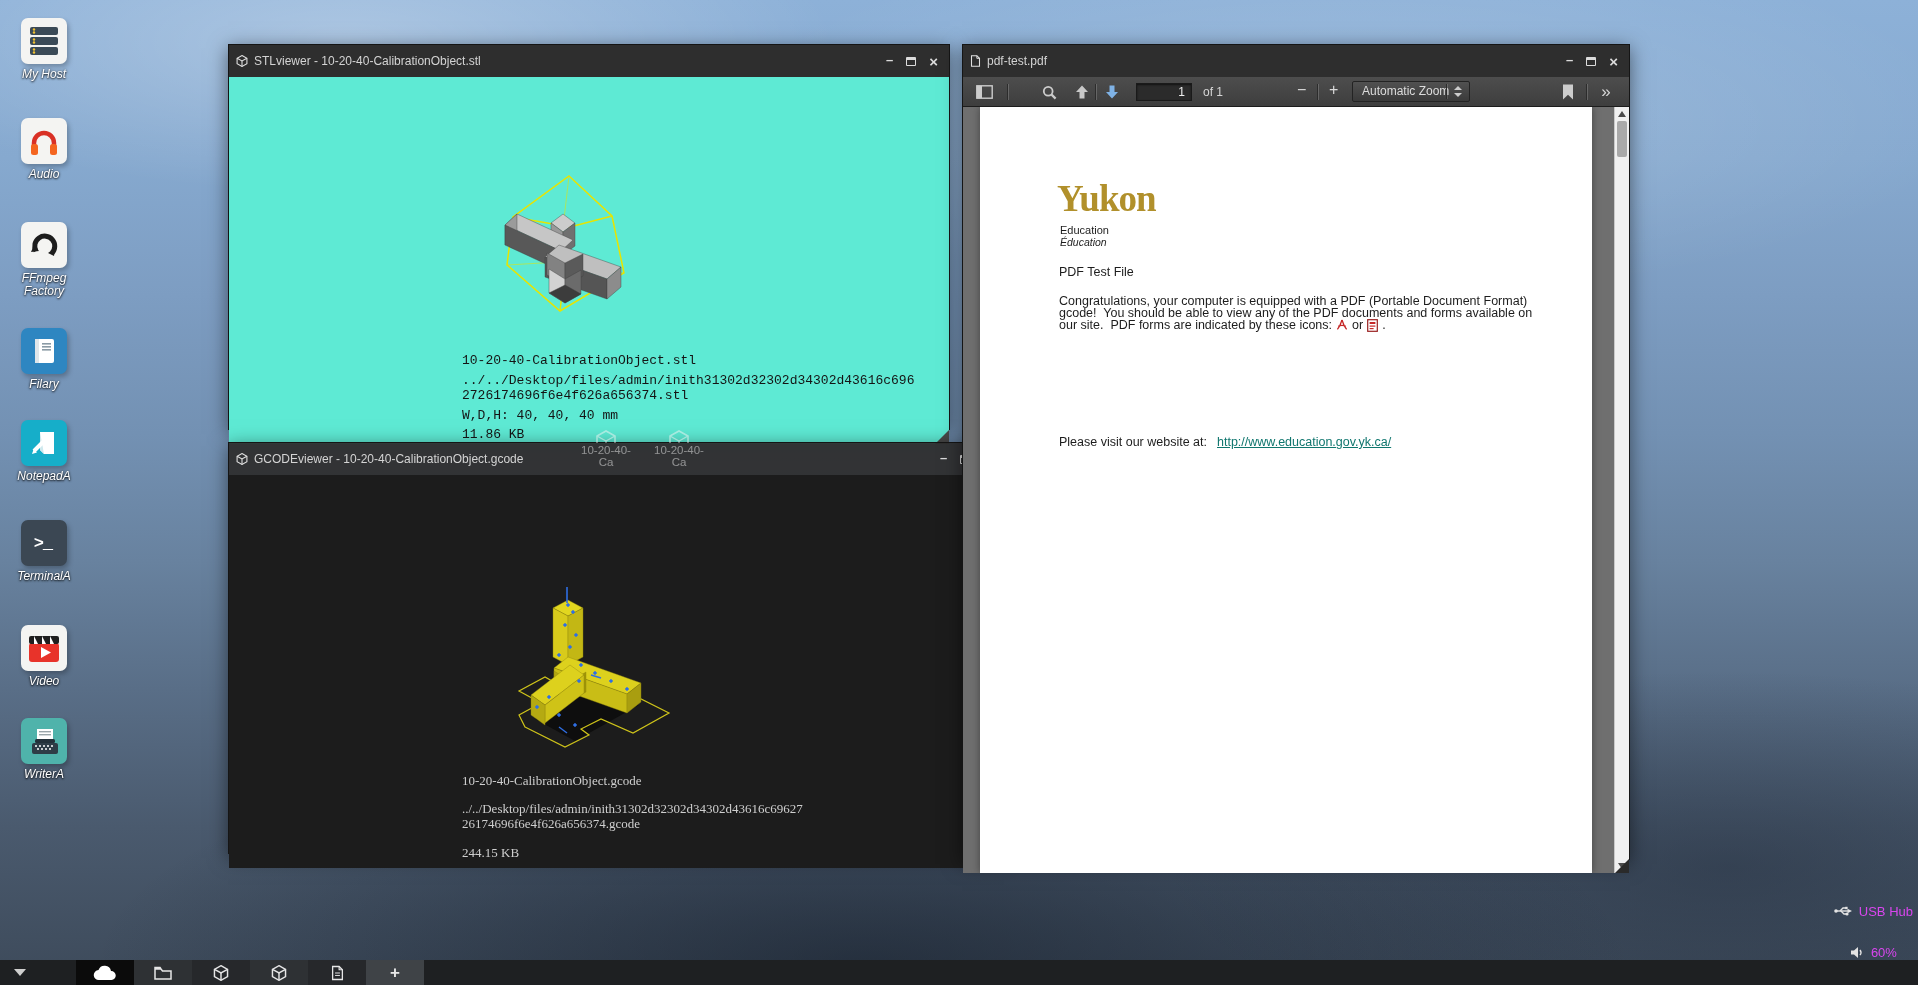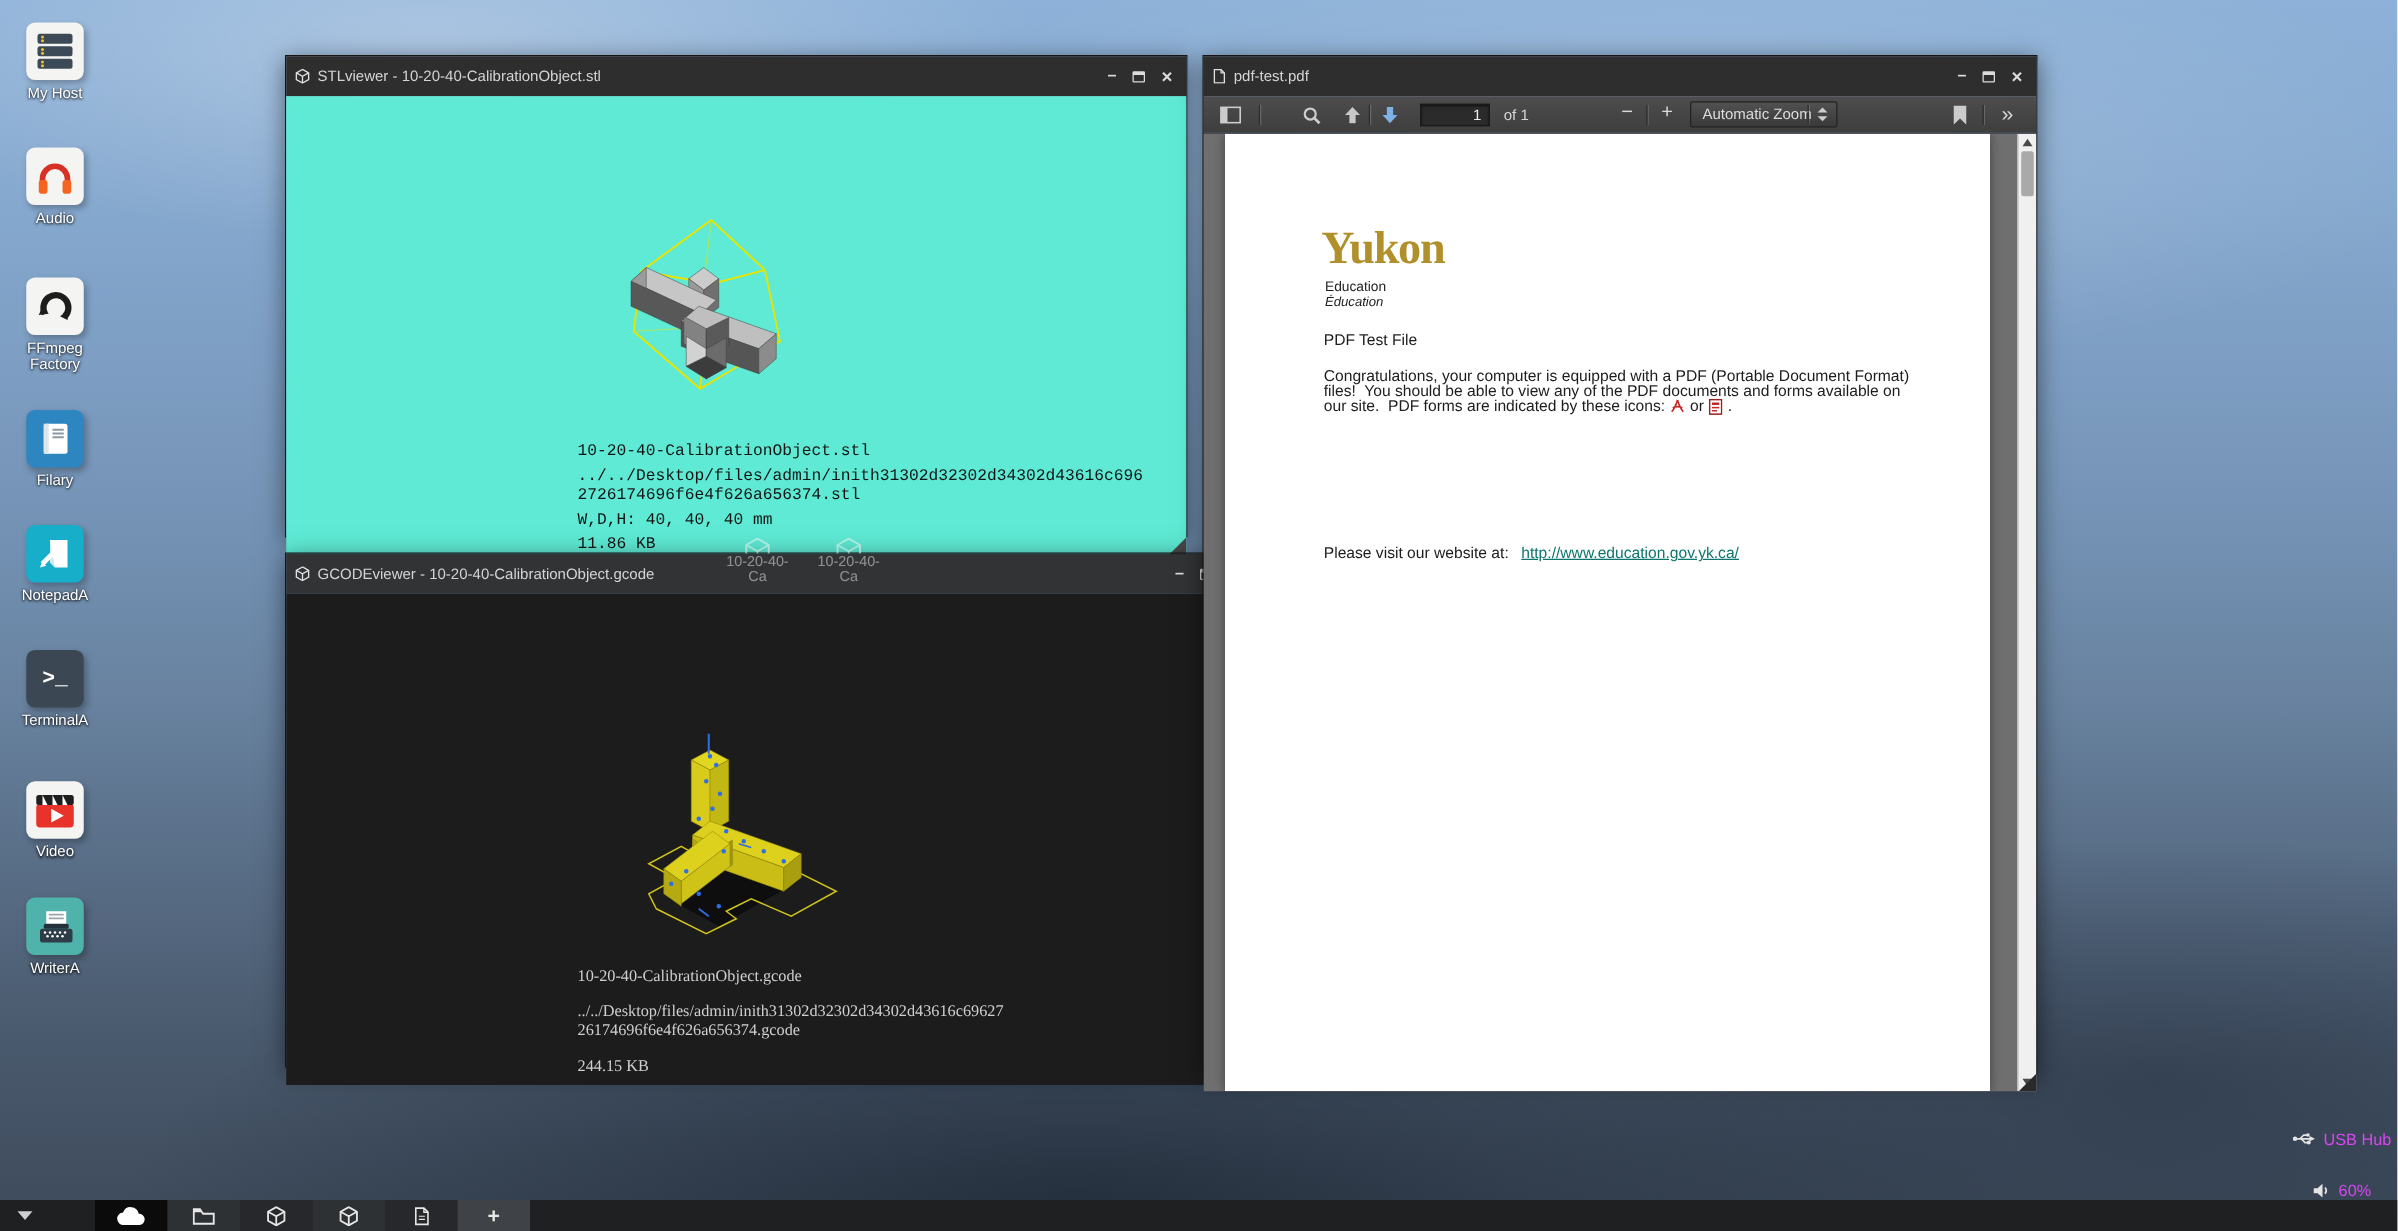--- a/index.html
+++ b/index.html
@@ -10,21 +10,21 @@
   .desktop { position:absolute; inset:0;
     background:
       radial-gradient(ellipse 700px 220px at 18% 4%, rgba(255,255,255,.28), rgba(255,255,255,0) 70%),
       radial-gradient(ellipse 900px 260px at 70% 12%, rgba(255,255,255,.16), rgba(255,255,255,0) 70%),
       radial-gradient(ellipse 1100px 340px at 45% 98%, rgba(16,24,36,.55), rgba(16,24,36,0) 70%),
       radial-gradient(ellipse 800px 280px at 90% 88%, rgba(30,40,55,.45), rgba(30,40,55,0) 70%),
       linear-gradient(180deg,#8db1d8 0%,#86a9cf 16%,#7d9dc2 30%,#7391b3 44%,#68829f 57%,#596e87 70%,#4a5a6e 84%,#3d4a5a 100%);
   }
 
   
-  .dicon { position:absolute; left:11px; width:66px; text-align:center; cursor:default; }
+  .dicon { position:absolute; left:11px; width:66px; text-align:center; cursor:default;font-style:italic; }
   .dicon-img { width:46px; height:46px; margin:0 auto; border-radius:7px; display:flex; align-items:center; justify-content:center; box-shadow:2px 3px 5px rgba(0,0,0,.25); }
   .dicon-label { margin-top:4px; font-size:12px; line-height:13px; color:#fff; text-shadow:0 1px 2px rgba(0,0,0,.85), 0 0 3px rgba(0,0,0,.6); }
   .bg-white{background:#f4f4f2;} .bg-blue{background:#2e86c1;} .bg-cyan{background:#16aec9;}
   .bg-slate{background:#3b4753;} .bg-teal{background:#4fb3ab;}
 
   
   .ghost-file { position:absolute; top:430px; width:62px; text-align:center; opacity:.5; z-index:6; pointer-events:none; }
   .ghost-file .glabel { font-size:11.5px; color:#efefef; margin-top:1px; }
 
   
@@ -423,21 +423,21 @@
   <div class="pdf-content">
     <div class="pdf-page">
 
       <div class="doc-abs logo-word" style="left:77px;top:70px">Yukon</div>
       <div class="doc-abs" style="left:80px;top:117px;font-size:11px">Education</div>
       <div class="doc-abs" style="left:80px;top:129px;font-size:10.5px;font-style:italic">Éducation</div>
 
       <div class="doc-abs" style="left:79px;top:158px">PDF Test File</div>
 
       <div class="doc-abs pre" style="left:79px;top:187px">Congratulations, your computer is equipped with a PDF (Portable Document Format)</div>
-      <div class="doc-abs pre" style="left:79px;top:199px">files!  You should be able to view any of the PDF documents and forms available on</div>
+      <div class="doc-abs pre" style="left:79px;top:199px">gcode!  You should be able to view any of the PDF documents and forms available on</div>
       <div class="doc-abs" style="left:79px;top:211px;display:flex;align-items:center;gap:4px">
         <span class="pre">our site.  PDF forms are indicated by these icons:</span>
         <svg width="12" height="12" viewBox="0 0 12 12">
           <path d="M6,1 C4.8,5 3,8.5 1.4,10.4 M6,1 C7.2,5 9,8.5 10.6,10.4 M2.2,7.4 C5,5.8 7,5.8 9.8,7.4" fill="none" stroke="#c62828" stroke-width="1.3"></path>
         </svg>
         <span>or</span>
         <svg width="11" height="13" viewBox="0 0 11 13">
           <rect x="0.7" y="0.7" width="9.6" height="11.6" fill="#ffffff" stroke="#9a2020" stroke-width="1.2"></rect>
           <rect x="2.6" y="3" width="5.8" height="2" fill="#c62828"></rect>
           <rect x="2.6" y="6.5" width="5.8" height="1.2" fill="#c62828"></rect>

